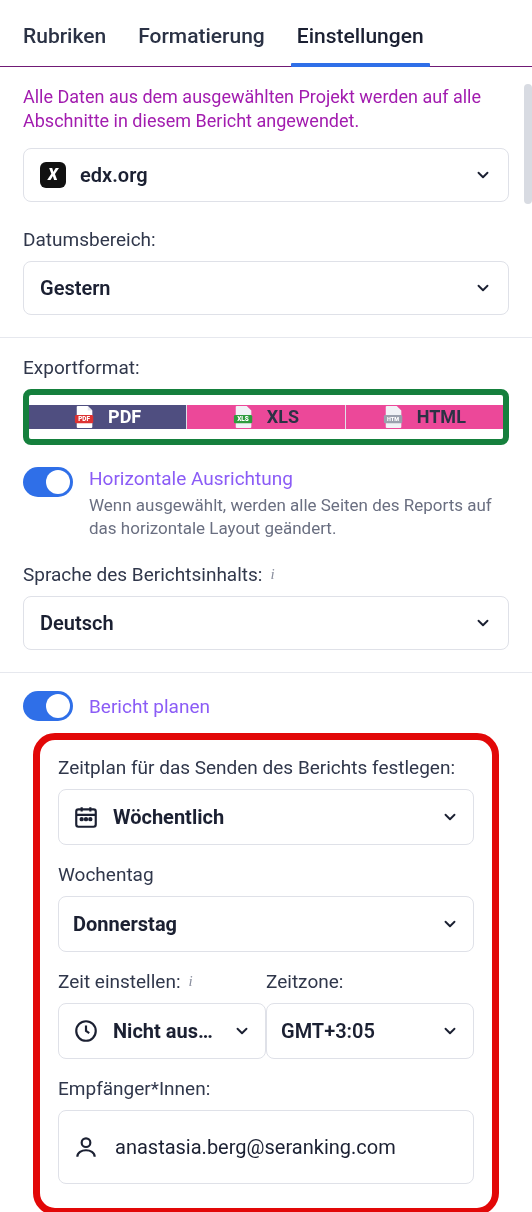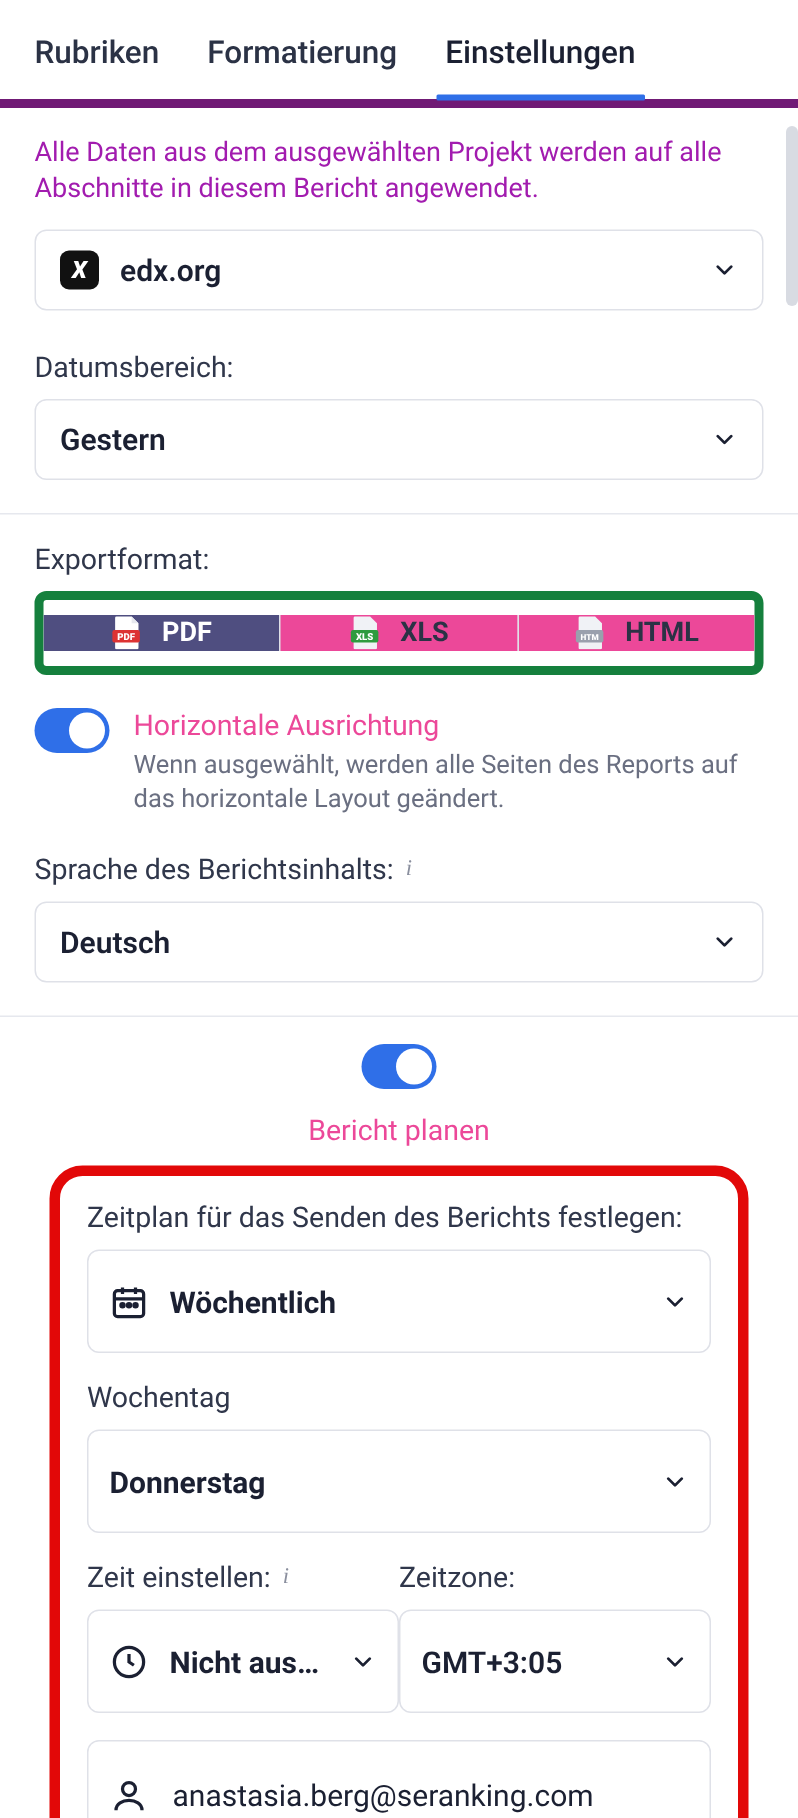--- a/index.html
+++ b/index.html
@@ -16,21 +16,21 @@
     height: 1212px;
     position: relative;
     background: #fff;
   }
 
   
   .tabs {
     display: flex;
     gap: 32px;
     padding: 24px 23px 0 23px;
-    border-bottom: 6px solid #701a75;
+    border-bottom: 1px solid #701a75;
   }
   .tab {
     font-size: 21px;
     font-weight: 500;
     color: #2b3245;
     padding: 0 0 18px 0;
     cursor: pointer;
     position: relative;
   }
   .tab.active {
@@ -152,56 +152,56 @@
     color: #fff;
   }
   .file-icon { width: 22px; height: 24px; position: relative; }
 
   
   .toggle-row {
     display: flex;
     gap: 16px;
     align-items: flex-start;
   }
-  .toggle-row.center { align-items: center; flex-direction: column; }
+  .toggle-row.center { align-items: center; }
   .toggle {
     width: 50px; height: 30px; border-radius: 15px;
     background: #2f6fe8;
     position: relative;
     flex: none;
     cursor: pointer;
   }
   .toggle::after {
     content:'';
     position: absolute;
     width: 24px; height: 24px; border-radius: 50%;
     background: #fff;
     top: 3px; right: 3px;
   }
-  .toggle-title { font-size: 19px; color: #ec4899; }
+  .toggle-title { font-size: 19px; color: #8b5cf6; }
   .toggle-sub { font-size: 17px; color: #6a6f81; line-height: 1.4; margin-top: 4px; }
 
   
   .highlight-box {
     border: 7px solid #e20808;
     border-radius: 22px;
     margin: 12px 10px 0 10px;
     padding: 16px 18px 24px 18px;
     display: flex;
     flex-direction: column;
     gap: 18px;
   }
   .field { display: flex; flex-direction: column; gap: 10px; }
   .row2 { display: flex; gap: 0; }
   .row2 .field { flex: 1; min-width: 0; }
 
   .schedule-select {
     border: 1px solid #dfe1e8;
     border-radius: 8px;
-    height: 69px;
+    height: 56px;
     display: flex;
     align-items: center;
     padding: 0 14px;
     justify-content: space-between;
     cursor: pointer;
     background: #fff;
     gap: 10px;
   }
   .schedule-select .sel-left { display:flex; align-items:center; gap:14px; min-width:0; }
   .schedule-select .sel-text {
@@ -416,20 +416,21 @@
               <div class="chevron">
                 <svg viewBox="0 0 24 24" fill="none" stroke="#1b2032" stroke-width="2.5" stroke-linecap="round" stroke-linejoin="round">
                     <polyline points="6 9 12 15 18 9"></polyline>
                   </svg>
               </div>
             </div>
           </div>
         </div>
 
         <div class="field">
+          <div class="label" style="margin-bottom:0;">Empfänger*Innen:</div>
           <div class="input-like">
             <div class="icon20">
               <svg viewBox="0 0 24 24" fill="none" stroke="#1b2032" stroke-width="2">
                   <circle cx="12" cy="8" r="4"></circle>
                   <path d="M4 21c0-4 4-6 8-6s8 2 8 6"></path>
                 </svg>
             </div>
             <div class="val">anastasia.berg@seranking.com</div>
           </div>
         </div>

